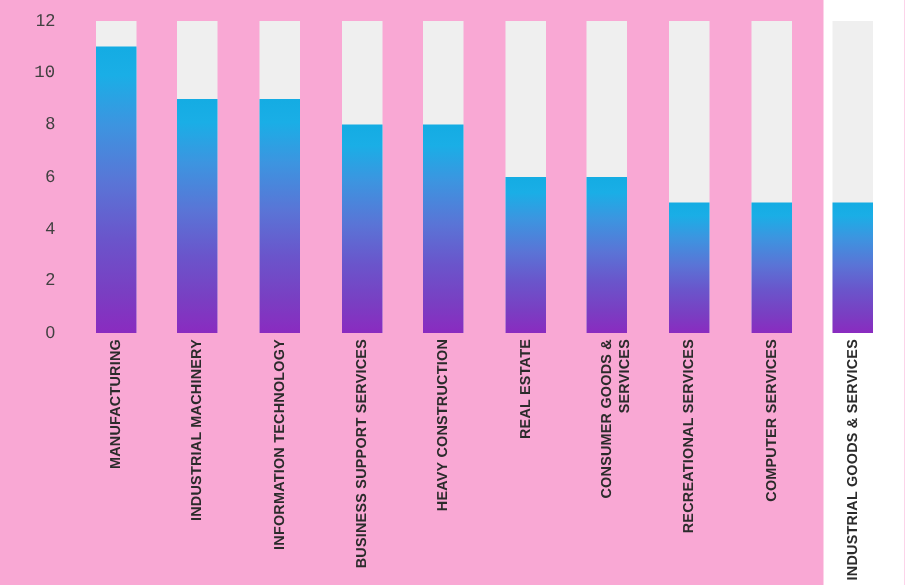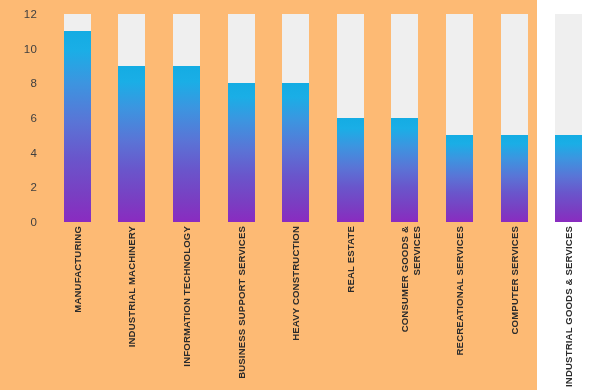--- a/index.html
+++ b/index.html
@@ -11,21 +11,22 @@
     height: 390px;
     background: #ffffff;
     font-family: "Liberation Sans", sans-serif;
     overflow: hidden;
   }
 
   #chart-root {
     position: relative;
     width: 537px;
     height: 390px;
-    background: #fdba74;
+    background: #f9a8d4;
+    padding-left: 12px;
   }
 
   
   #y-axis {
     position: absolute;
     left: 0px;
     top: 14px;
     width: 46px;
     height: 208px;
   }
@@ -108,21 +109,21 @@
     margin-left: -5.5px;
   }
 </style>
 </head>
 <body>
 
 <div id="chart-root">
 
   <div id="y-axis">
       <div class="y-tick-label" style="top: 0px;">12</div>
-      <div class="y-tick-label" style="top: 34.6667px;">10</div>
+      <div class="y-tick-label" style="top: 34.6667px; font-family: Liberation Mono, monospace;">10</div>
       <div class="y-tick-label" style="top: 69.3333px;">8</div>
       <div class="y-tick-label" style="top: 104px;">6</div>
       <div class="y-tick-label" style="top: 138.667px;">4</div>
       <div class="y-tick-label" style="top: 173.333px;">2</div>
       <div class="y-tick-label" style="top: 208px;">0</div>
     </div>
 
   <div id="plot-area">
       <div class="bar-slot" style="left: 17.8px; width: 27px;">
         <div class="bar-track"></div>

